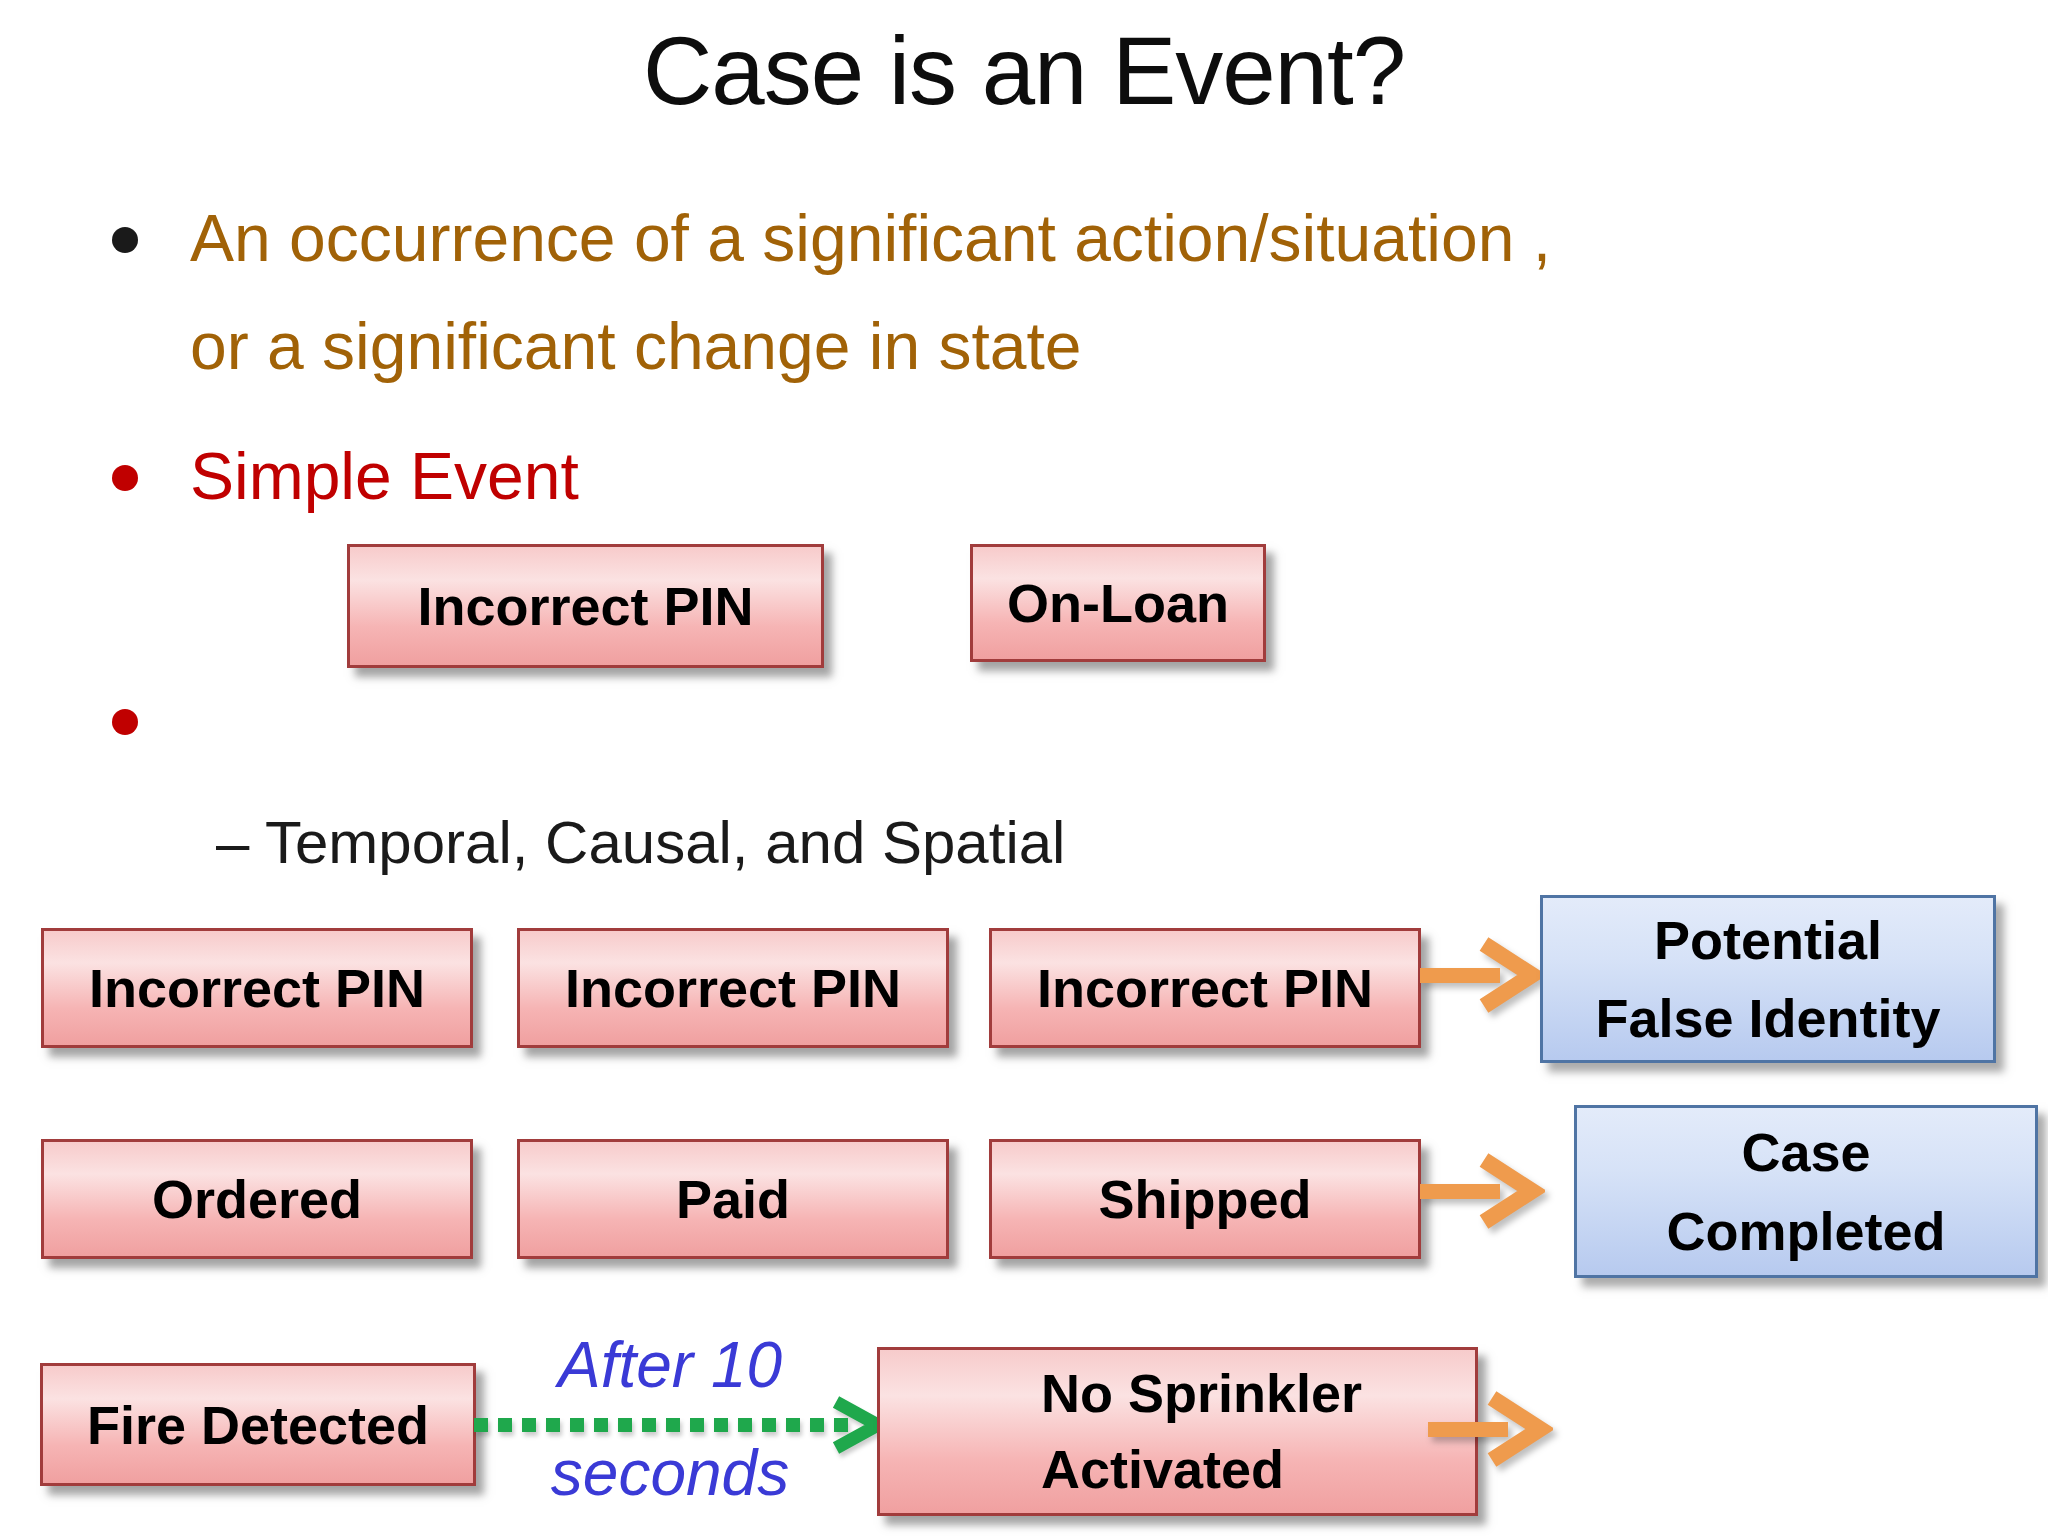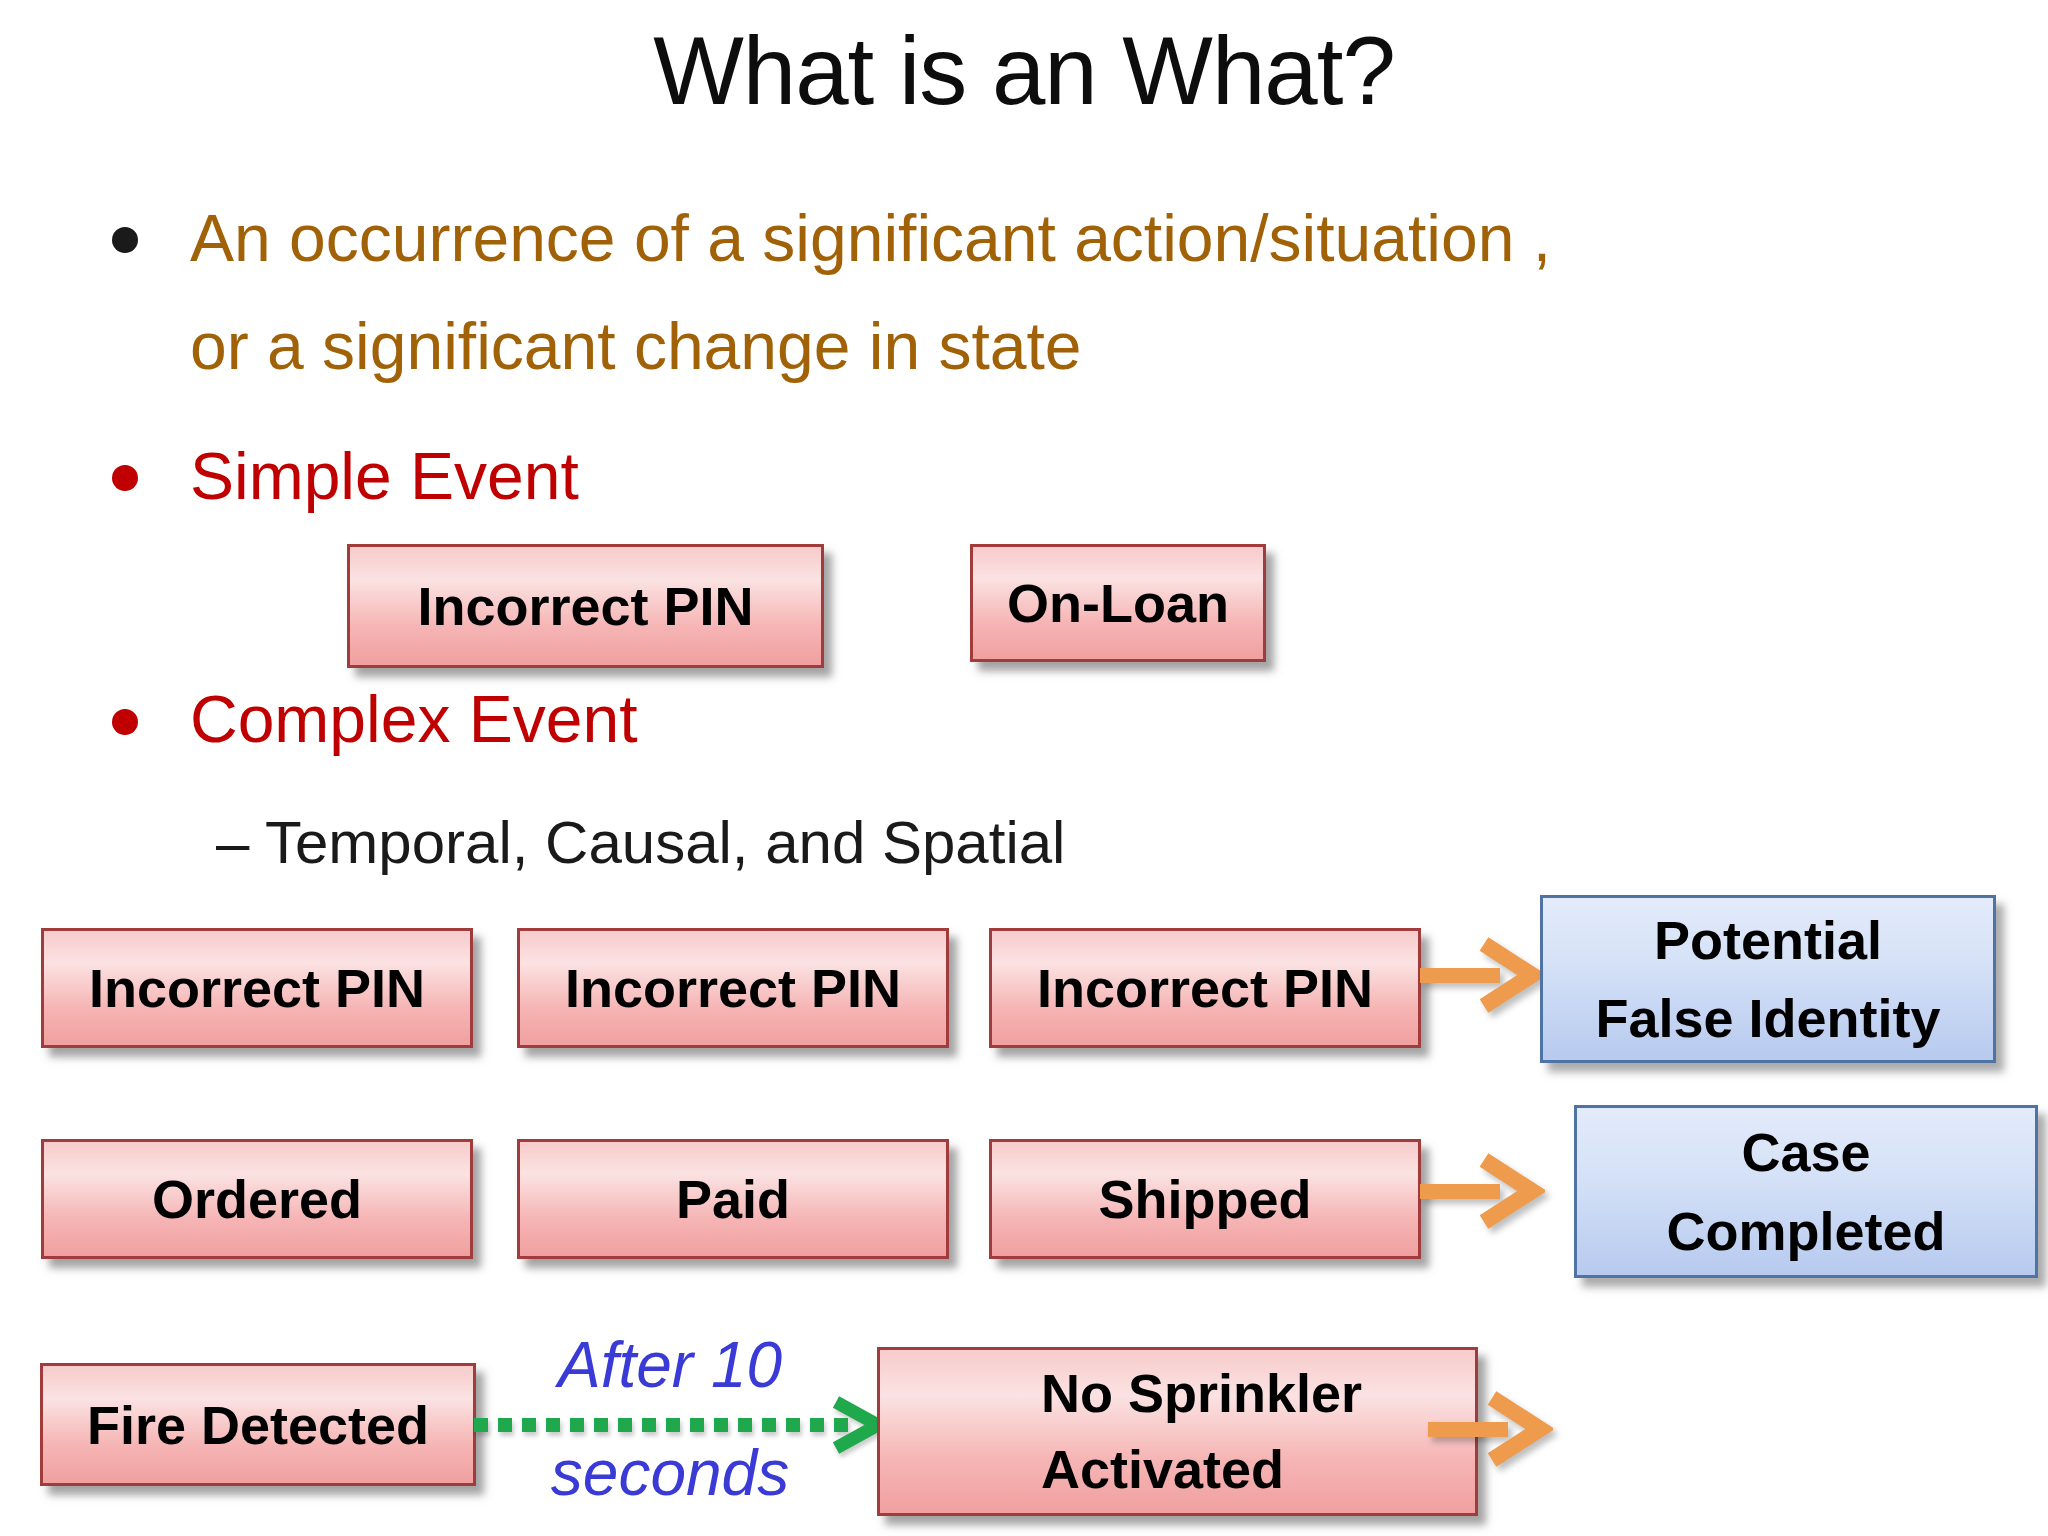--- a/index.html
+++ b/index.html
@@ -36,38 +36,37 @@
   .delaylabel {
     position:absolute; width:400px; text-align:center; white-space:nowrap;
     font-size:64px; font-style:italic; color:#3a3ad6;
   }
 </style>
 </head>
 <body>
 
 <div class="slide">
 
-  <div class="title">What is an What?</div>
+  <div class="title">Case is an Event?</div>
 
   <div class="dot" style="left:112px; top:227px;"></div>
   <div class="line" style="left:190px; top:200px;">An occurrence of a significant action/situation ,</div>
   <div class="line" style="left:190px; top:308px;">or a significant change in state</div>
 
   <div class="dot red" style="left:112px; top:465px;"></div>
   <div class="redhead" style="left:190px; top:438px;">Simple Event</div>
 
   <div class="pinkbox" style="left:347px; top:544px; width:471px; height:118px;">
     <span>Incorrect PIN</span>
   </div>
   <div class="pinkbox" style="left:943px; top:544px; width:290px; height:112px;margin-left:27px;">
     <span>On-Loan</span>
   </div>
 
   <div class="dot red" style="left:112px; top:709px;"></div>
-  <div class="redhead" style="left:190px; top:681px;">Complex Event</div>
   <div class="subbullet" style="left:216px; top:808px;">– Temporal, Causal, and Spatial</div>
 
   <div class="pinkbox" style="left:41px; top:928px; width:426px; height:114px;">
     <span>Incorrect PIN</span>
   </div>
   <div class="pinkbox" style="left:517px; top:928px; width:426px; height:114px;">
     <span>Incorrect PIN</span>
   </div>
   <div class="pinkbox" style="left:989px; top:928px; width:426px; height:114px;">
     <span>Incorrect PIN</span>

